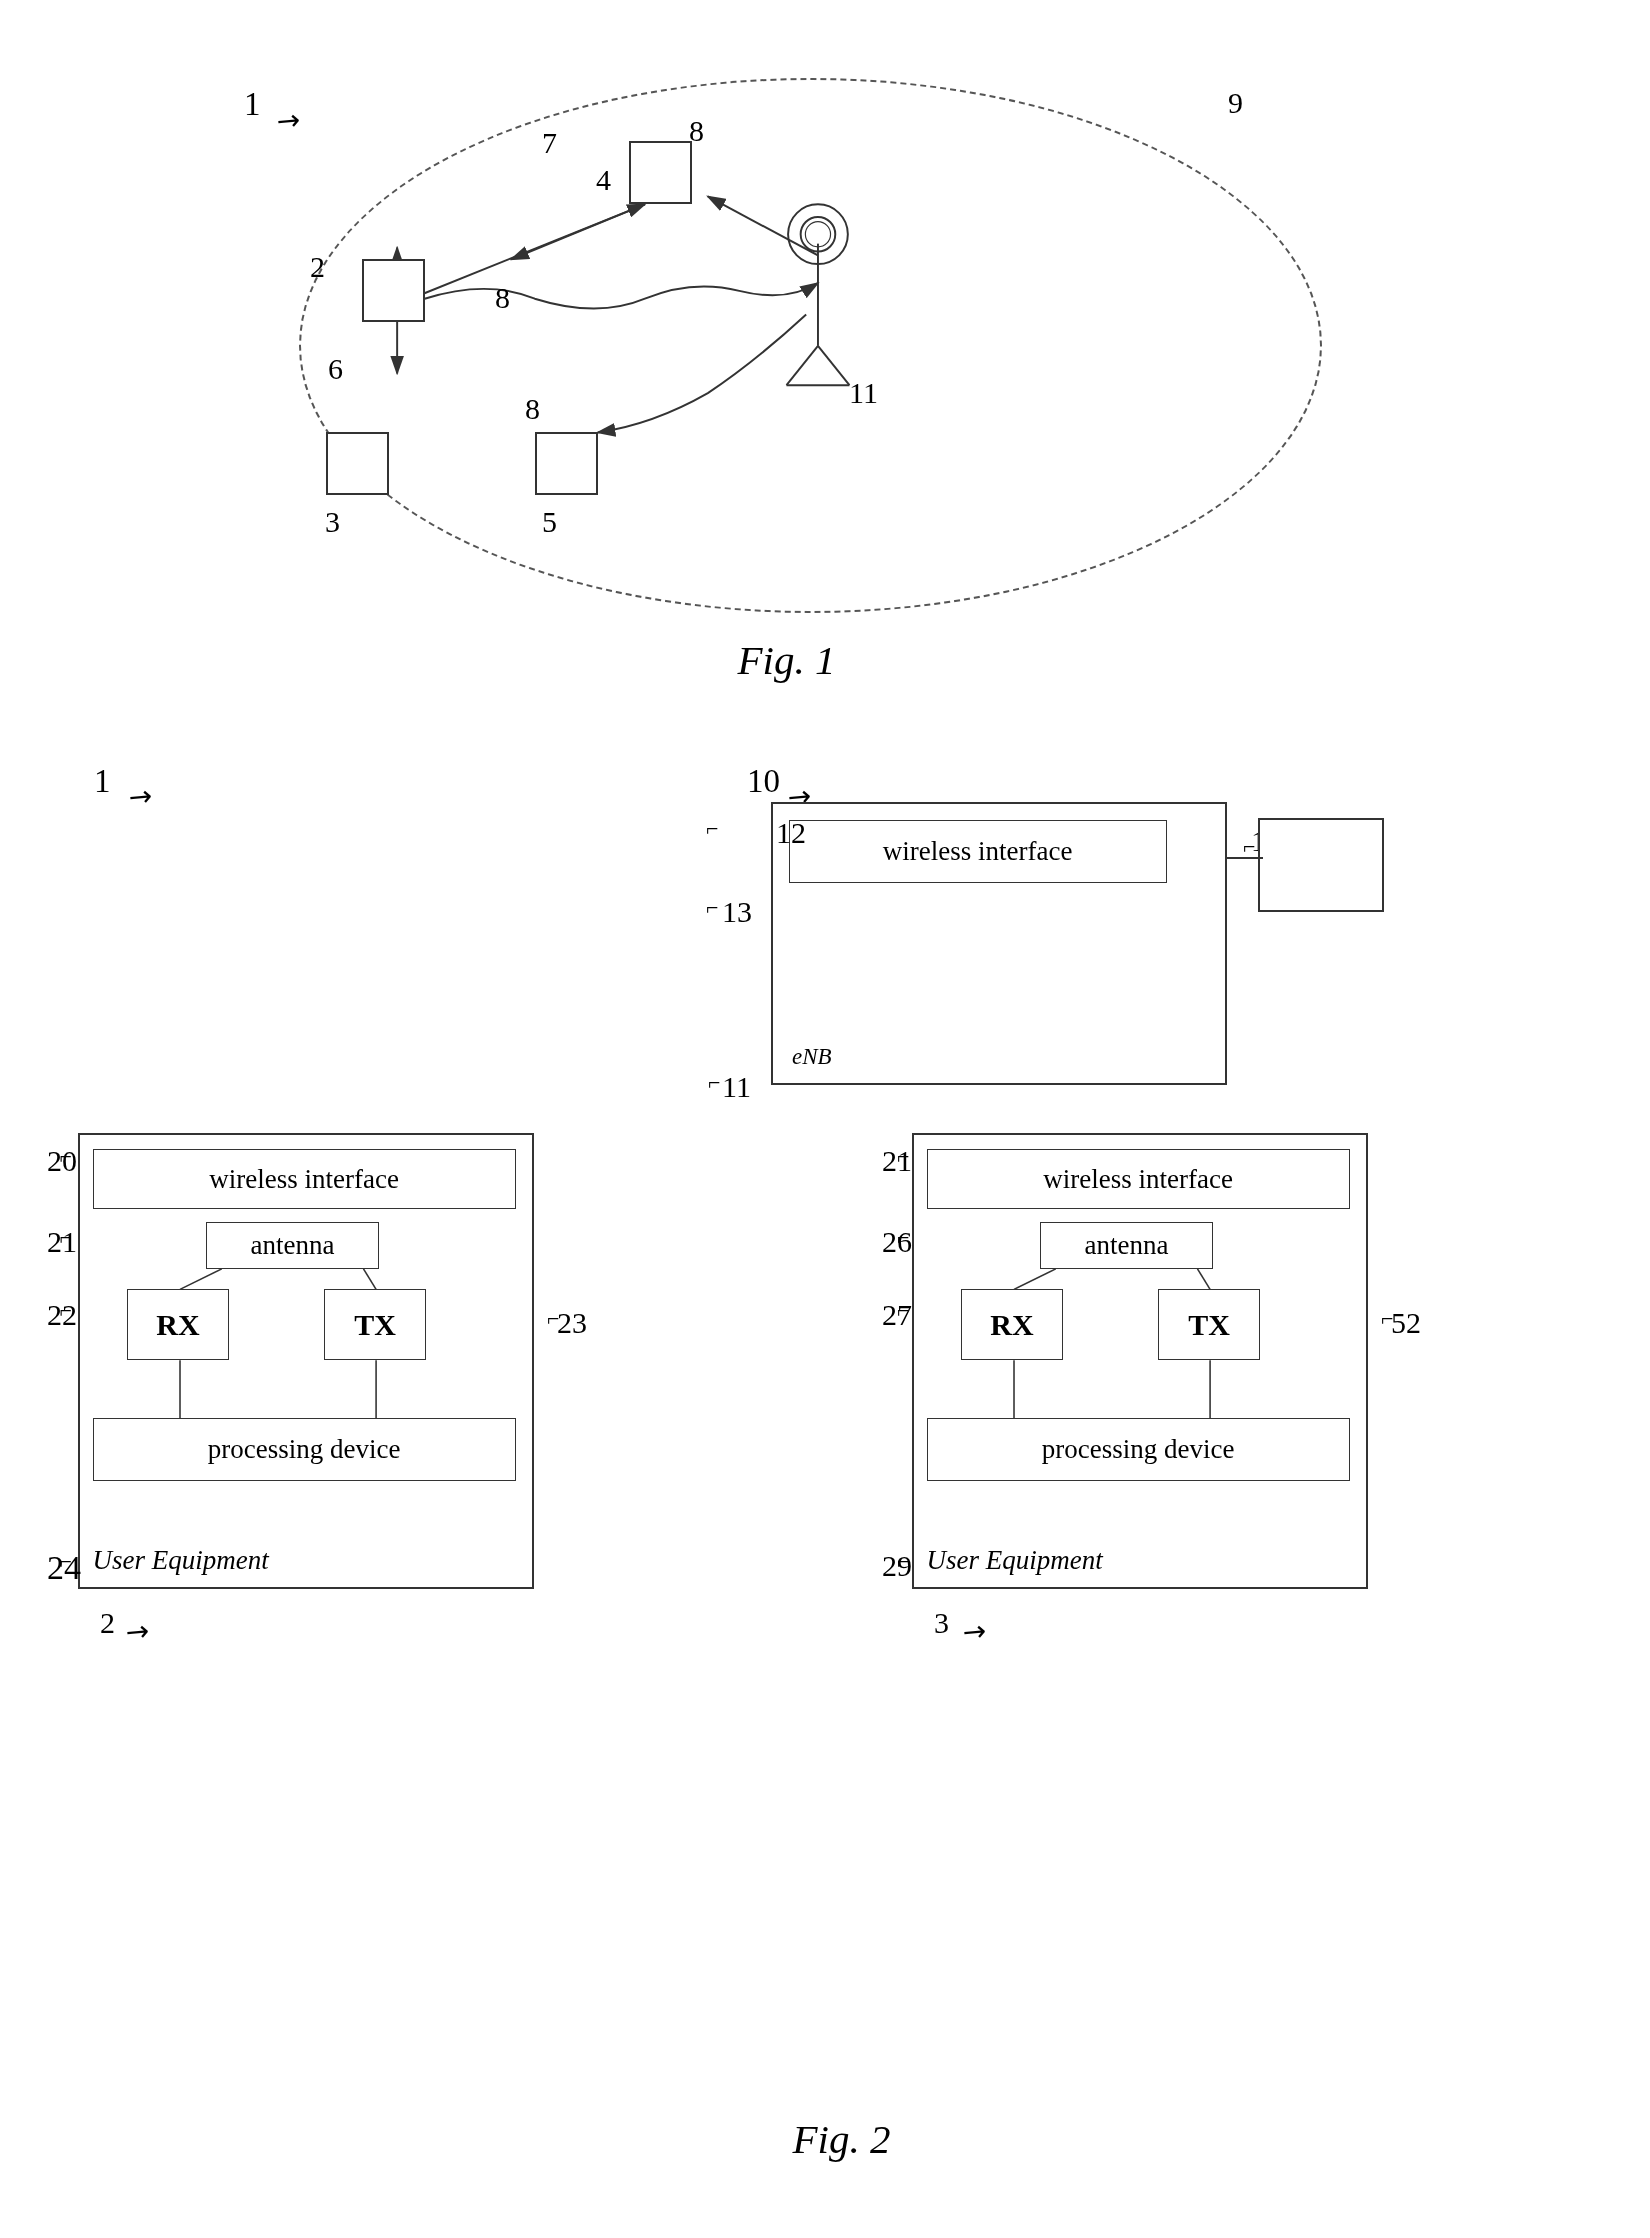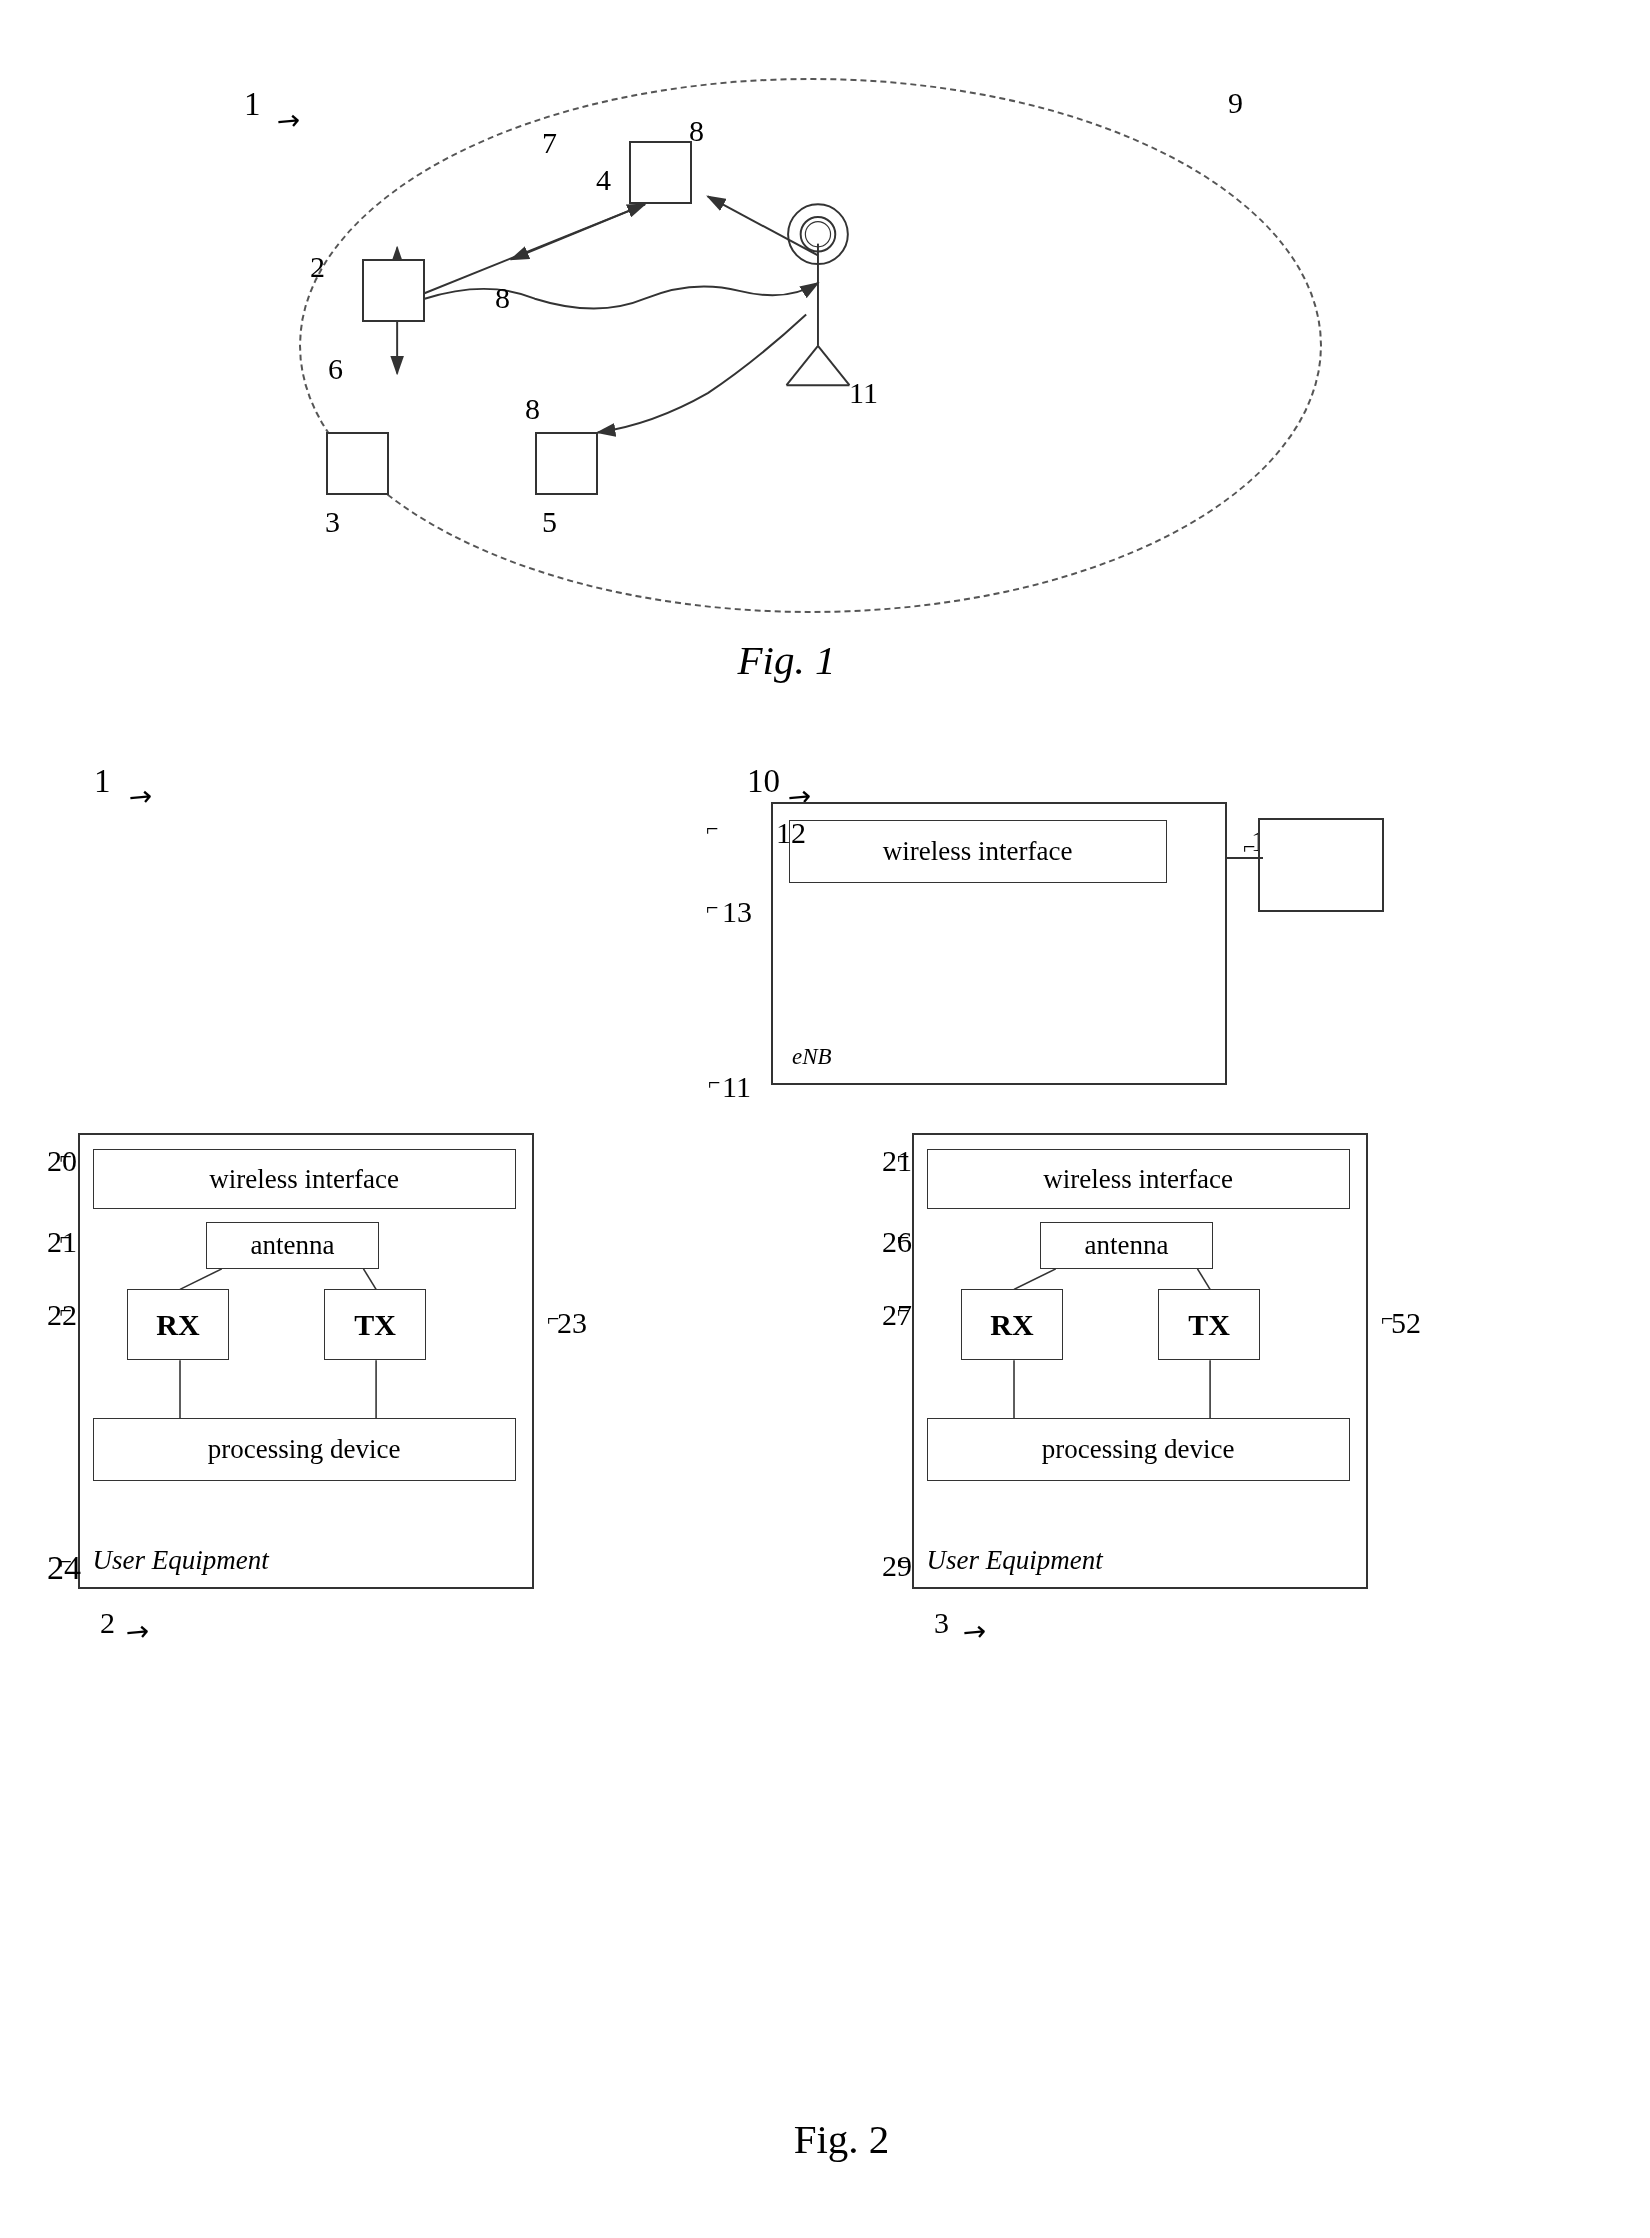--- a/index.html
+++ b/index.html
@@ -447,17 +447,17 @@
     <span style="position:absolute;top:470px;left:850px;font-size:22px;">⌐</span>
     <span class="label-27">27</span>
     <span style="position:absolute;top:543px;left:850px;font-size:22px;">⌐</span>
     <span class="label-28">52</span>
     <span style="position:absolute;top:551px;left:1334px;font-size:22px;">⌐</span>
     <span class="label-29">29</span>
     <span style="position:absolute;top:794px;left:850px;font-size:22px;">⌐</span>
     <span class="label-3-fig2">3</span>
     <span style="position:absolute;top:860px;left:916px;font-size:28px;transform:rotate(40deg);display:inline-block;">↗</span>
 
-    <div style="position:absolute;bottom:7.9px;left:50%;transform:translateX(-50%);font-size:41px;">Fig. 2</div>
+    <div style="position:absolute;bottom:7.9px;left:50%;transform:translateX(-50%);font-size:41px;font-style:italic;">Fig. 2</div>
   </div>
 
 </div>
 
 
 </body></html>

